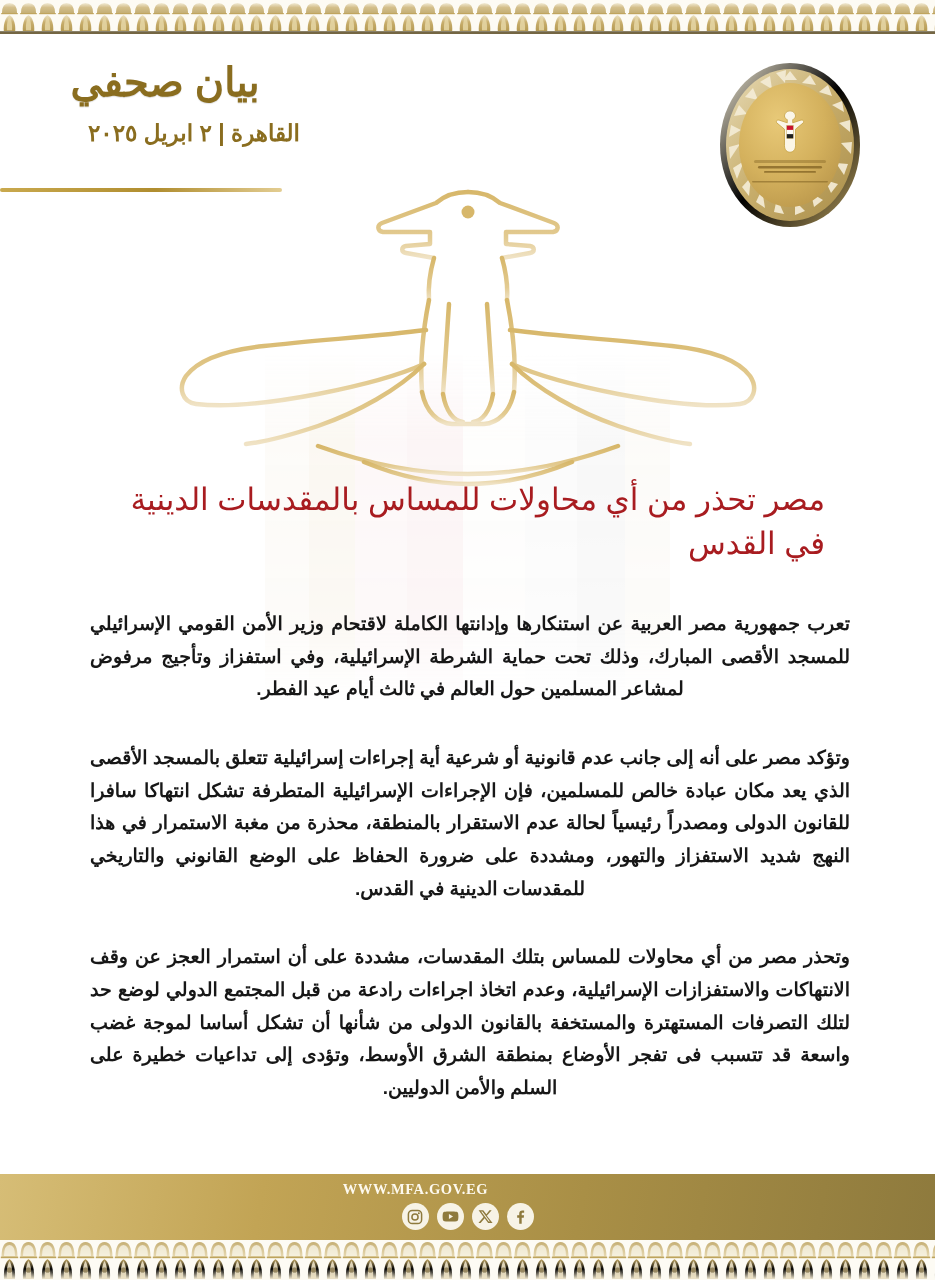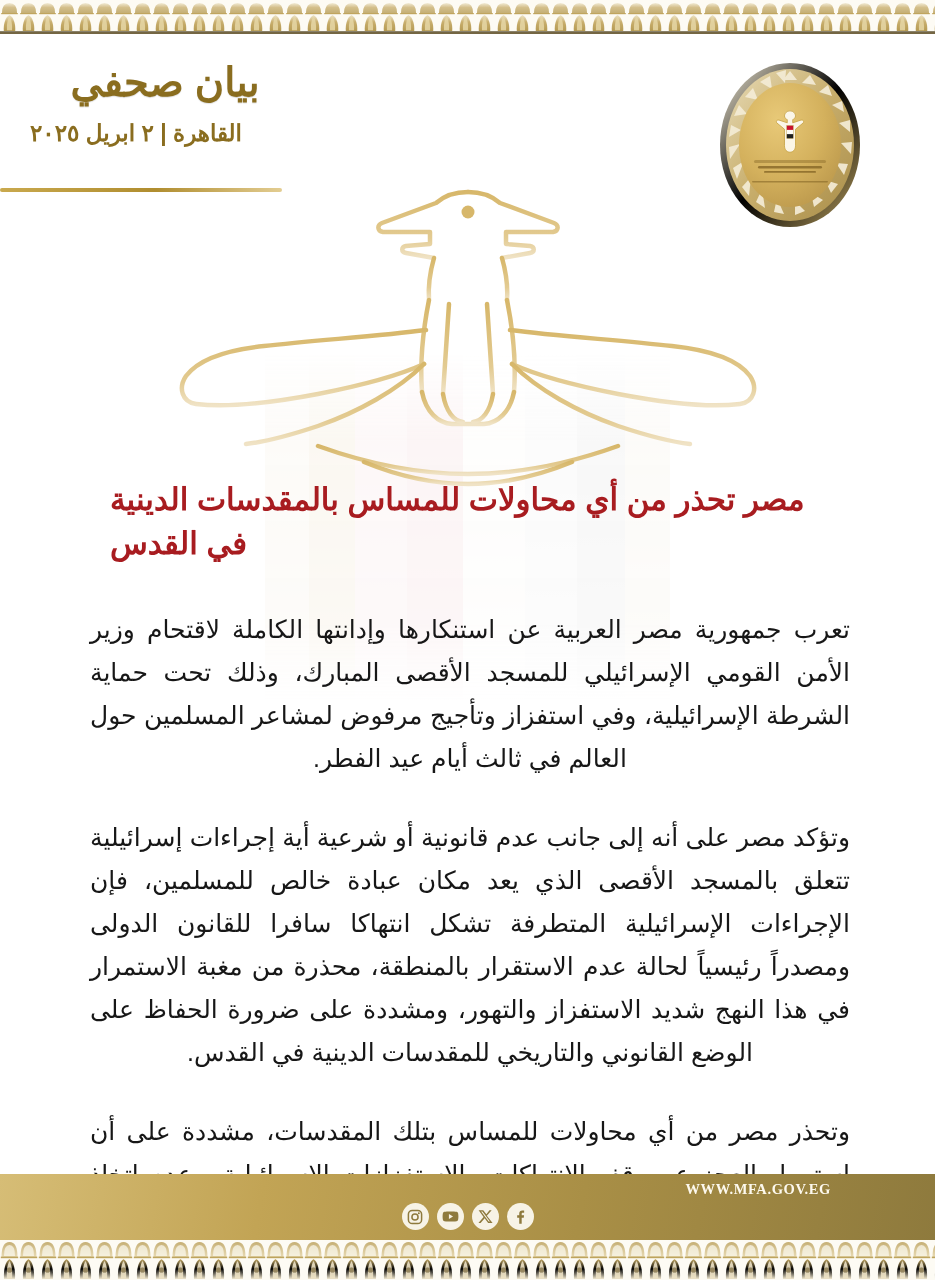--- a/index.html
+++ b/index.html
@@ -32,21 +32,21 @@
   .press-kicker {
     position:absolute; right:645px; top:18px;
     width:250px; text-align:center;
     font-size:40px; font-weight:bold;
     color:#8a6d1f; line-height:1.1;
     letter-spacing:1px;
     text-shadow:0 1px 1px rgba(0,0,0,.12);
   }
   .press-date {
     position:absolute; right:635px; top:78px;
-    width:270px; text-align:left;
+    width:270px; text-align:right;
     font-size:23px; font-weight:bold;
     color:#8a6d1f; line-height:1.2;
   }
   .gold-rule {
     position:absolute; left:0; top:146px;
     width:282px; height:4px;
     background:linear-gradient(90deg,#c9a94e 0%,#b08d2f 55%,#e3cd92 100%);
     border-radius:2px;
   }
 
@@ -62,48 +62,48 @@
   .wm-flag {
     position:absolute; left:265px; top:175px;
     width:405px; height:345px;
     opacity:.30;
   }
   .wm-eagle { position:absolute; left:168px; top:0; width:600px; height:320px; }
 
   
   .title {
     position:absolute; left:110px; top:478px; width:715px;
-    text-align:left;
-    font-size:31px; font-weight:bold;
+    text-align:right;
+    font-size:31px; font-weight:normal;
     line-height:1.42;
     color:#a81c20;
   }
 
   
   .body-wrap { position:absolute; left:90px; top:608px; width:760px; }
   .para {
-    font-size:25px;
-    font-weight:normal;
+    font-size:19px;
+    font-weight:bold;
     line-height:1.72;
     color:#171717;
     text-align:justify;
     text-align-last:center;
     margin-bottom:36px;
   }
   .para:last-child { margin-bottom:8px; }
 
   
   .footer {
     position:absolute; left:0; bottom:40px;
     width:935px; height:66px;
     background:linear-gradient(100deg,#d6bd76 0%,#c2a455 28%,#a98f46 62%,#8e7a3d 100%);
   }
   .footer-url {
     position:absolute; left:0; top:7px; width:831px;
-    text-align:right;
+    text-align:center;
     font-family:"Liberation Serif", serif;
     font-size:14.5px; font-weight:bold;
     letter-spacing:.6px;
     color:#fdf9ee;
   }
   .socials {
     position:absolute; left:0; top:29px; width:935px;
     display:flex; justify-content:center; gap:8px;
   }
   .soc {

